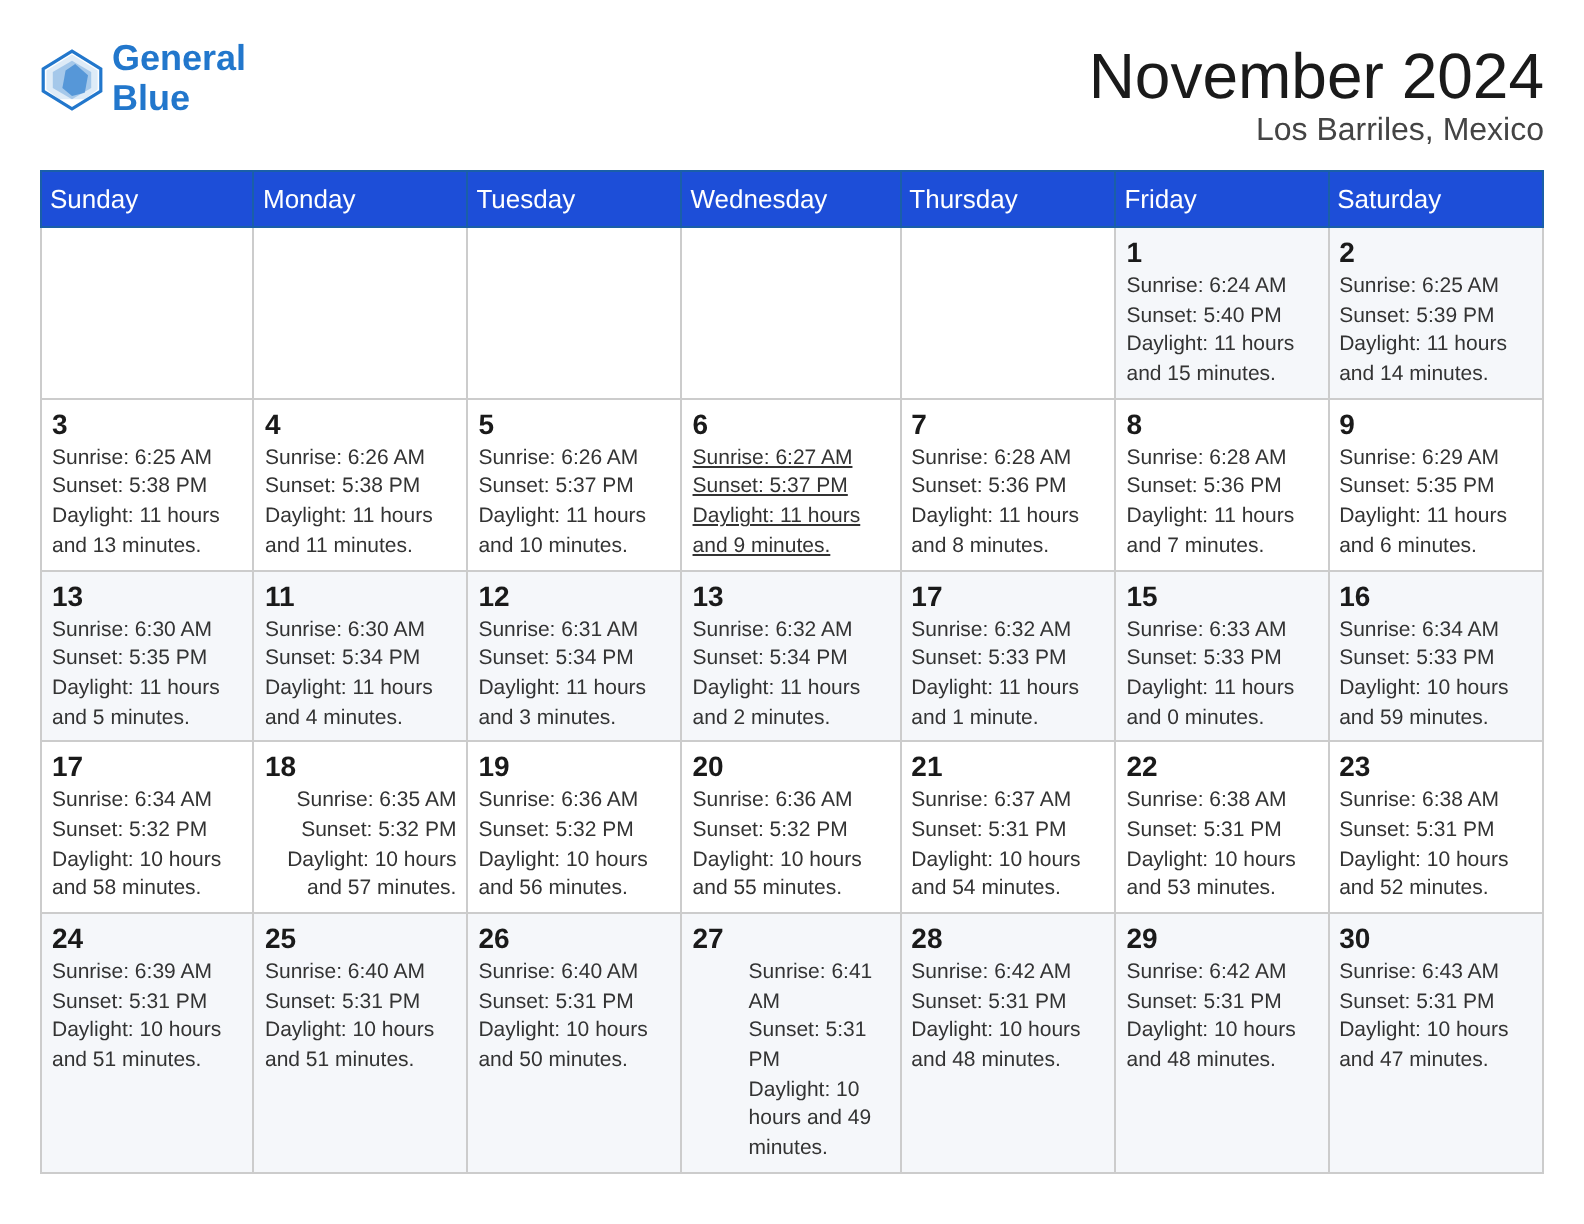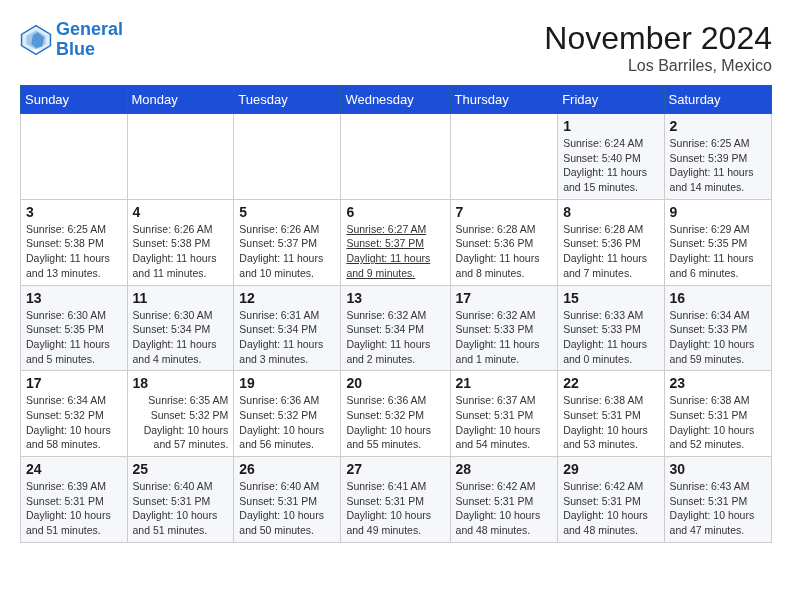--- a/index.html
+++ b/index.html
@@ -291,21 +291,21 @@
 Daylight: 10 hours and 51 minutes.</div>
         </td>
         <td>
           <span class="day-num">26</span>
           <div class="day-info" style="white-space: pre-line;">Sunrise: 6:40 AM
 Sunset: 5:31 PM
 Daylight: 10 hours and 50 minutes.</div>
         </td>
         <td>
           <span class="day-num">27</span>
-          <div class="day-info" style="white-space: pre-line;">Sunrise: 6:41 AM
+          <div class="day-info" style="white-space: pre-line; margin-left: 28px;">Sunrise: 6:41 AM
 Sunset: 5:31 PM
 Daylight: 10 hours and 49 minutes.</div>
         </td>
         <td>
           <span class="day-num">28</span>
           <div class="day-info" style="white-space: pre-line;">Sunrise: 6:42 AM
 Sunset: 5:31 PM
 Daylight: 10 hours and 48 minutes.</div>
         </td>
         <td>

